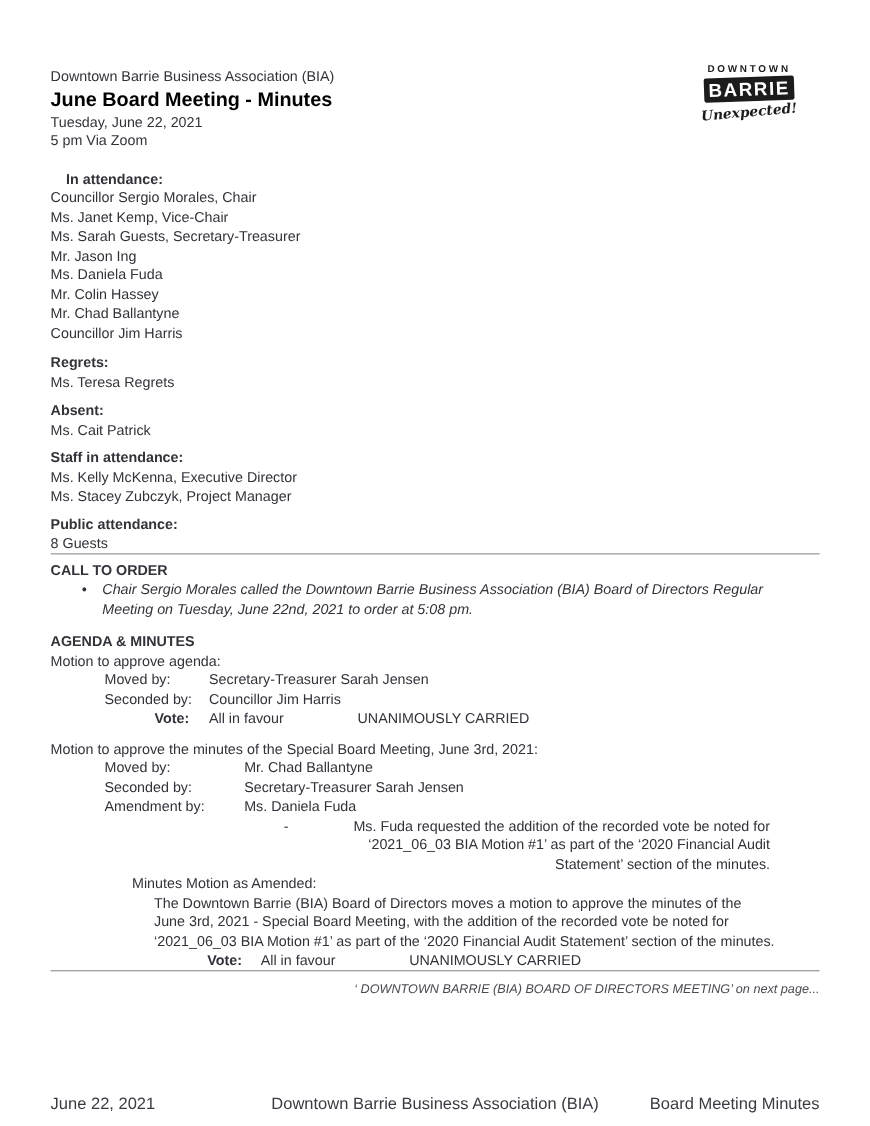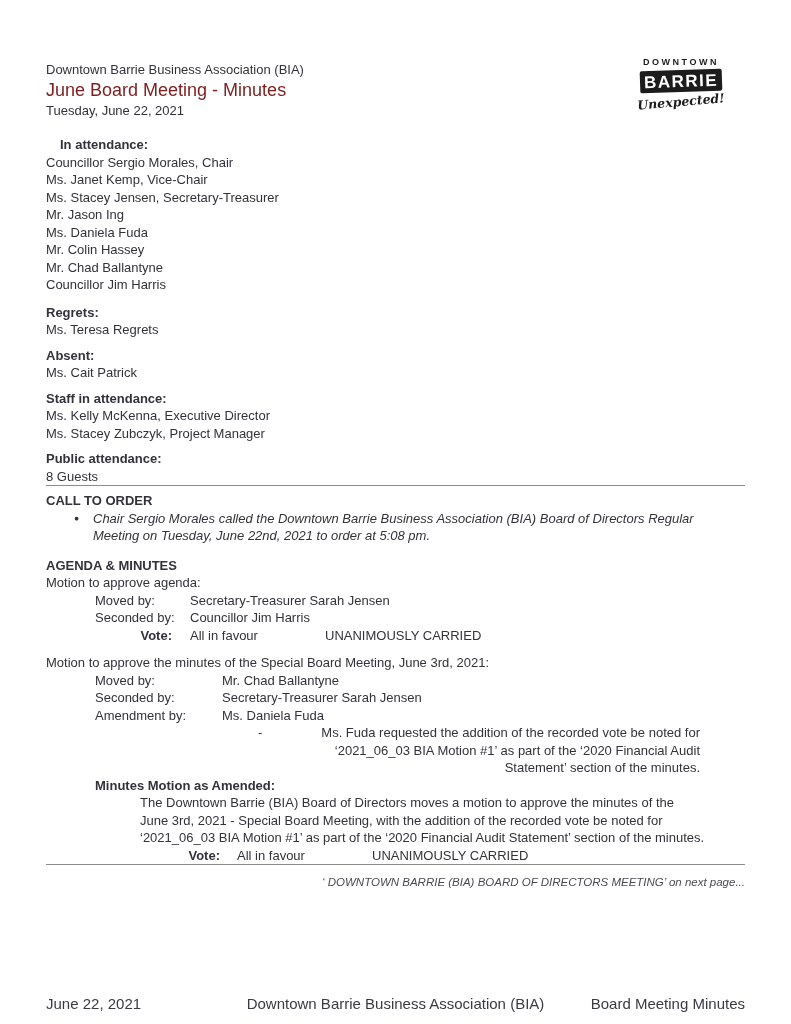--- a/index.html
+++ b/index.html
@@ -9,21 +9,21 @@
     background:#ffffff;
     font-family:"Liberation Sans","DejaVu Sans",sans-serif;
     color:#32323a;
     font-size:13px;
     line-height:17.5px;
     box-sizing:border-box;
     padding:61px 46px 0 46px;
     overflow:hidden;
   }
   .org-line{font-size:13px;}
-  .doc-title{font-size:18px;font-weight:normal;line-height:23px;color:#7f1d1d;}
+  .doc-title{font-size:18px;font-weight:bold;line-height:23px;color:#000000;}
   .sec-head{font-weight:bold;}
   .mt17{margin-top:17px;padding-left:14px;}
   .mt12{margin-top:12px;}
   .mt10{margin-top:10px;}
   .mt8{margin-top:8px;}
   .mt6{margin-top:6px;}
   hr.rule{border:none;border-top:1px solid #8c8c8c;margin:0;}
   .rule1{margin-top:11px;}
   .rule2{margin-top:13px;}
 
@@ -47,21 +47,21 @@
   .m2 .lbl{flex:none;width:176px;padding-left:49px;box-sizing:border-box;}
   .m1.vote .lbl{text-align:right;padding-left:0;padding-right:18px;font-weight:bold;}
   .m2.vote .lbl{flex:none;width:191px;text-align:right;padding-left:0;padding-right:17px;font-weight:bold;}
   .vote-val{display:inline-block;width:135px;}
   .vote-result{font-weight:normal;}
 
   .amend-row{display:flex;margin-left:212px;}
   .amend-dash{flex:none;width:19px;}
   .amend-text{width:423px;text-align:right;}
 
-  .amended-label{margin-left:49px;font-weight:bold;}
+  .amended-label{margin-left:74px;}
   .amended-para{margin-left:94px;width:565px;}
 
   .cont-note{text-align:right;font-style:italic;font-size:11.5px;color:#4a4a52;margin-top:9px;}
 
   .footer{position:absolute;left:46px;right:46px;top:995px;display:flex;font-size:15px;color:#3a3a42;}
   .footer .f-left{flex:1;text-align:left;}
   .footer .f-center{flex:2;text-align:center;}
   .footer .f-right{flex:1;text-align:right;}
 </style>
 </head>
@@ -71,25 +71,26 @@
 
   <div class="logo">
     <div class="logo-top">DOWNTOWN</div>
     <div><span class="logo-main">BARRIE</span></div>
     <div class="logo-tag">Unexpected!</div>
   </div>
 
   <div class="org-line">Downtown Barrie Business Association (BIA)</div>
   <div class="doc-title">June Board Meeting - Minutes</div>
   <div>Tuesday, June 22, 2021</div>
+  <div>5 pm Via Zoom</div>
 
   <div class="sec-head mt17">In attendance:</div>
   <div>Councillor Sergio Morales, Chair</div>
   <div>Ms. Janet Kemp, Vice-Chair</div>
-  <div>Ms. Stacey Jensen, Secretary-Treasurer</div>
+  <div>Ms. Sarah Guests, Secretary-Treasurer</div>
   <div>Mr. Jason Ing</div>
   <div>Ms. Daniela Fuda</div>
   <div>Mr. Colin Hassey</div>
   <div>Mr. Chad Ballantyne</div>
   <div>Councillor Jim Harris</div>
 
   <div class="sec-head mt10">Regrets:</div>
   <div>Ms. Teresa Regrets</div>
 
   <div class="sec-head mt8">Absent:</div>

